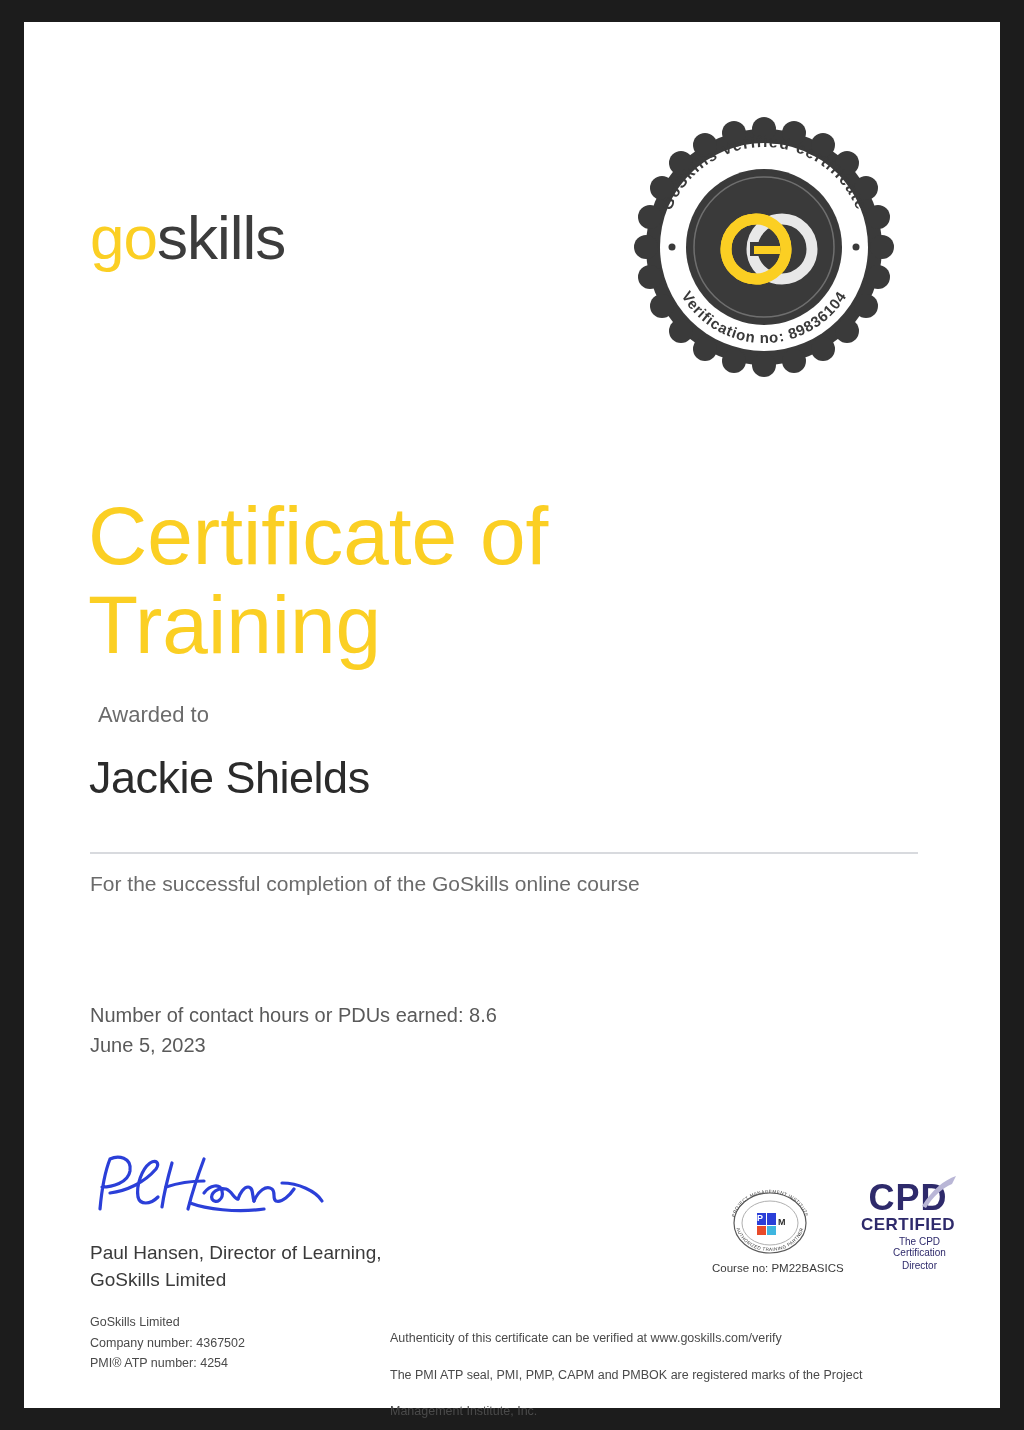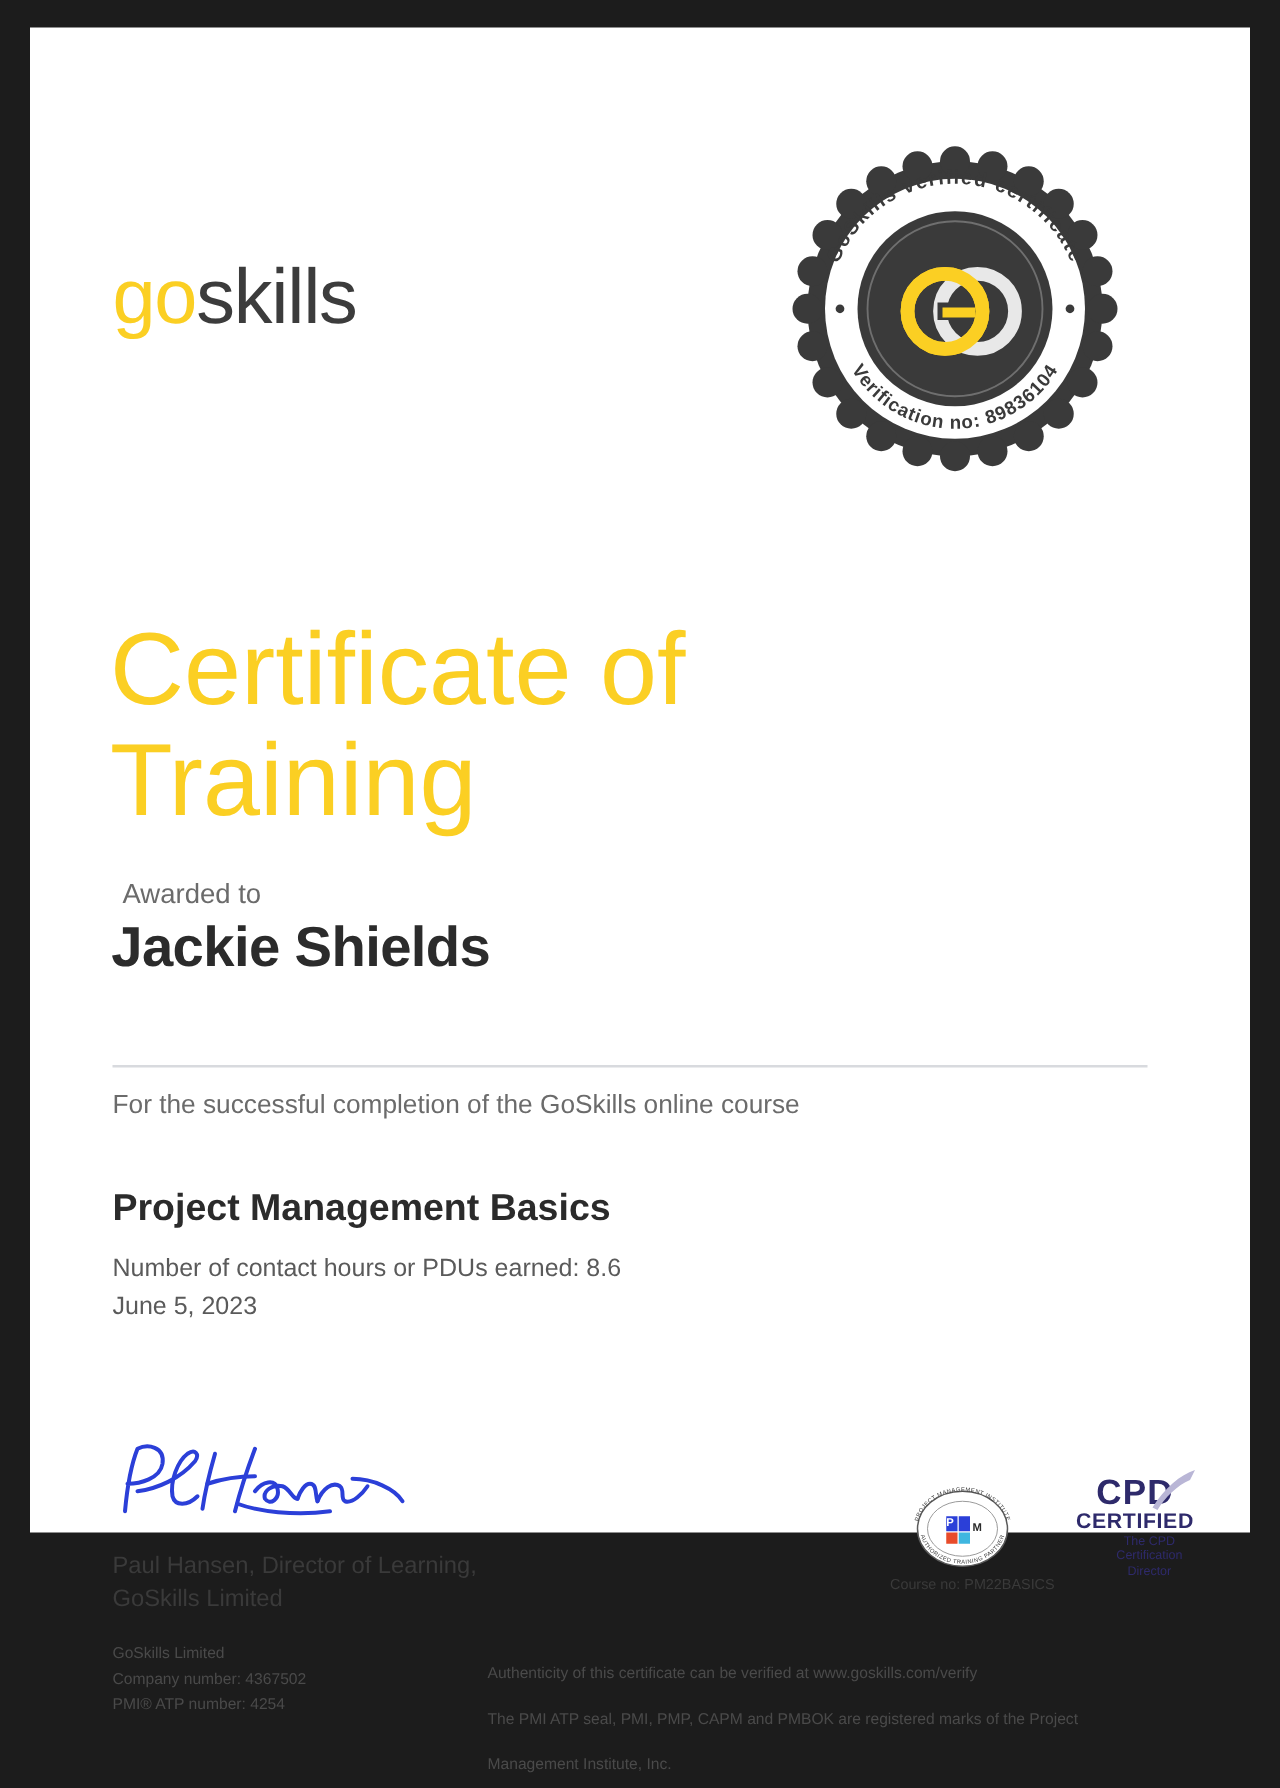--- a/index.html
+++ b/index.html
@@ -17,21 +17,21 @@
     position: relative;
     width: 1024px;
     height: 1430px;
     background: #1c1c1c;
     box-sizing: border-box;
     padding: 22px 24px;
   }
   .sheet {
     position: relative;
     width: 976px;
-    height: 1204px;
+    height: 1386px;
     background: #ffffff;
     box-sizing: border-box;
     padding-left: 36px;
   }
 
   
   .logo {
     position: absolute;
     left: 66px;
     top: 185px;
@@ -73,23 +73,23 @@
   .awarded-to {
     position: absolute;
     left: 74px;
     top: 680px;
     font-size: 22px;
     color: #6b6b6b;
   }
   .recipient {
     position: absolute;
     left: 65px;
-    top: 710px;
+    top: 730px;
     font-size: 45px;
-    font-weight: bold;
+    font-weight: normal;
     color: #2b2b2b;
     letter-spacing: -0.5px;
   }
   .divider {
     position: absolute;
     left: 66px;
     top: 830px;
     width: 828px;
     height: 2px;
     background: #d8dade;
@@ -160,21 +160,21 @@
   }
   .cpd-badge {
     position: absolute;
     left: 828px;
     top: 1158px;
     width: 112px;
     height: 80px;
     text-align: center;
   }
   .cpd-main {
-    font-size: 28px;
+    font-size: 36px;
     font-weight: bold;
     color: #2e2a6b;
     letter-spacing: 1px;
     line-height: 1;
   }
   .cpd-certified {
     font-size: 17px;
     font-weight: bold;
     color: #2e2a6b;
     letter-spacing: 0.5px;
@@ -287,21 +287,20 @@
 
     <div class="cert-title">
       <div>Certificate of</div>
       <div>Training</div>
     </div>
 
     <div class="awarded-to">Awarded to</div>
     <div class="recipient">Jackie Shields</div>
     <div class="divider"></div>
     <div class="completion-line">For the successful completion of the GoSkills online course</div>
-    <div class="course-name">Project Management Basics</div>
     <div class="pdu-line">Number of contact hours or PDUs earned: 8.6</div>
     <div class="issue-date">June 5, 2023</div>
 
     <div class="signature">
       <svg viewBox="0 0 240 80" width="240" height="80" aria-hidden="true">
         <g fill="none" stroke="#2b3fd8" stroke-width="3.2" stroke-linecap="round" stroke-linejoin="round">
           <path d="M14 62 C 16 40, 20 22, 24 12 C 32 8, 46 10, 44 24 C 42 36, 26 40, 16 40"></path>
           <path d="M24 46 C 40 44, 58 36, 70 22 C 74 16, 70 12, 64 16 C 56 22, 50 38, 52 50 C 54 58, 64 58, 72 50"></path>
           <path d="M86 16 C 82 30, 78 46, 76 60"></path>
           <path d="M118 12 C 112 28, 106 46, 102 62"></path>

